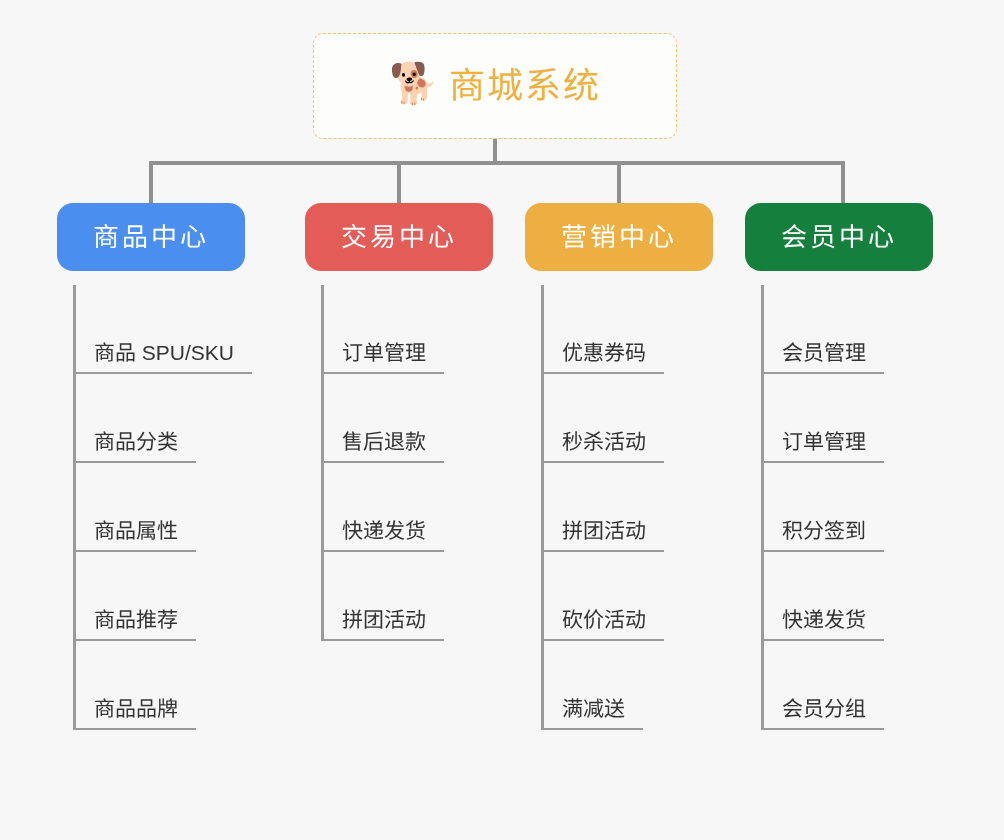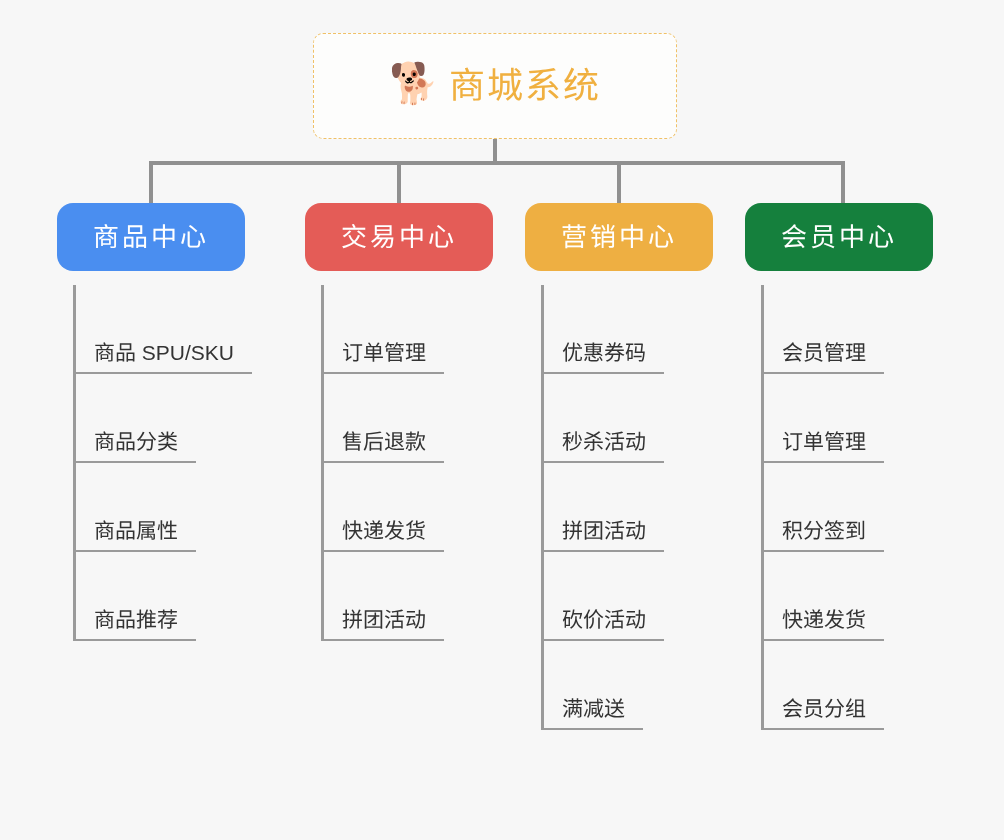--- a/index.html
+++ b/index.html
@@ -138,20 +138,23 @@
         </div>
       <div class="leaf-item">
           <span class="leaf-label">商品分类</span>
         </div>
       <div class="leaf-item">
           <span class="leaf-label">商品属性</span>
         </div>
       <div class="leaf-item">
           <span class="leaf-label">商品推荐</span>
         </div>
+      <div class="leaf-item">
+          <span class="leaf-label">商品品牌</span>
+        </div>
     </div>
   </div>
 
   <div class="category-col" style="left:305px;">
     <div class="cat-header" style="background:#e45c57;">
       <span class="cat-header-label">交易中心</span>
     </div>
     <div class="leaf-list">
       <div class="leaf-item">
           <span class="leaf-label">订单管理</span>

